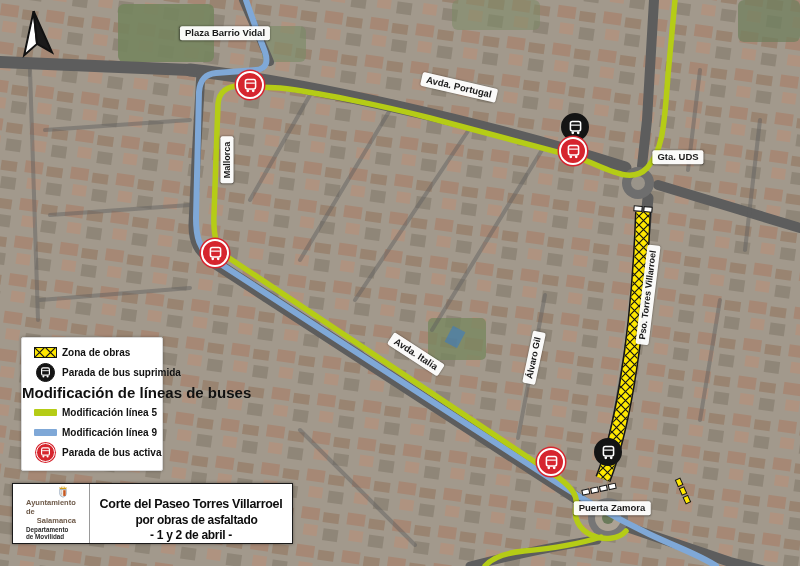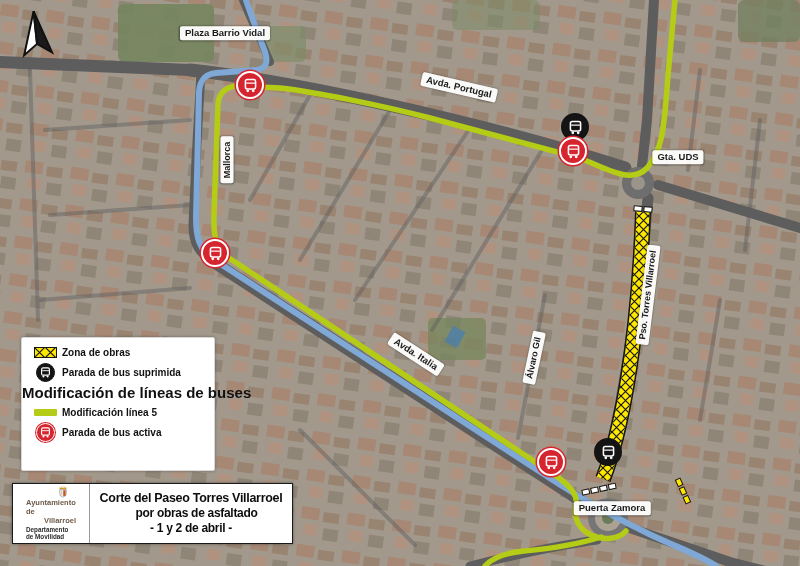--- a/index.html
+++ b/index.html
@@ -23,21 +23,21 @@
 
   
   .bus-icon{position:absolute;width:24px;height:24px;border-radius:50%;
     transform:translate(-50%,-50%);display:flex;align-items:center;justify-content:center;}
   .bus-icon.red{background:var(--stop-active-red,#d6252e);border:2px solid #fff;
     box-shadow:0 0 0 1.5px var(--stop-active-red,#d6252e);}
   .bus-icon.black{background:var(--stop-removed-black,#141414);border:2px solid var(--stop-removed-black,#141414);}
   .bus-icon svg{width:17px;height:17px;display:block;}
 
   
-  #legend{position:absolute;left:21px;top:337px;width:194px;height:134px;
+  #legend{position:absolute;left:21px;top:337px;width:142px;height:134px;
     background:#fff;border:1px solid #d8d8d8;border-radius:2px;
     box-shadow:0 0 3px rgba(0,0,0,.35);padding:4px 0 0 0;box-sizing:border-box;}
   .legend-row{display:flex;align-items:center;height:20px;padding-left:6px;}
   .legend-icon-col{width:34px;display:flex;align-items:center;justify-content:center;flex:0 0 34px;}
   .legend-label{font-size:10px;font-weight:bold;color:#111;white-space:nowrap;}
   .legend-header{font-size:15px;font-weight:bold;color:#111;
     height:20px;display:flex;align-items:center;white-space:nowrap;}
   .swatch{width:23px;height:7px;border-radius:1px;}
   .swatch.green{background:var(--line5-green,#b5cc16);}
   .swatch.blue{background:var(--line9-blue,#7fa8d7);}
@@ -48,21 +48,21 @@
 
   
   #title-box{position:absolute;left:12px;top:483px;width:281px;height:61px;
     background:#fff;border:1px solid #1a1a1a;display:flex;box-sizing:border-box;
     box-shadow:0 0 3px rgba(0,0,0,.4);}
   #org-cell{width:77px;border-right:1px solid #999;display:flex;flex-direction:column;
     align-items:flex-end;justify-content:center;padding:2px 13px;box-sizing:border-box;}
   #org-cell .org1{font-size:7.5px;font-weight:bold;color:#6d5948;line-height:1.2;}
   #org-cell .org2{font-size:7.5px;font-weight:bold;color:#6d5948;line-height:1.2;}
   #org-cell .org3{font-size:6.3px;font-weight:bold;color:#2b2b2b;margin-top:1px;line-height:1.2;}
-  #title-cell{flex:1;display:flex;flex-direction:column;align-items:center;justify-content:center;}
+  #title-cell{flex:1;display:flex;flex-direction:column;align-items:center;justify-content:flex-end;}
   .title-line{font-weight:bold;color:#0d0d0d;letter-spacing:-0.3px;line-height:1.25;}
   .title-line.l1{font-size:12.5px;}
   .title-line.l2{font-size:12px;padding-left:11px;}
   .title-line.l3{font-size:12px;}
 
   #north-arrow{position:absolute;left:16px;top:8px;}
 </style>
 </head>
 <body>
 
@@ -251,20 +251,26 @@
     </div>
     <div class="legend-header">Modificación de líneas de buses</div>
     <div class="legend-row">
       <span class="legend-icon-col">
           <span class="swatch green"></span>
         </span>
       <span class="legend-label">Modificación línea 5</span>
     </div>
     <div class="legend-row">
       <span class="legend-icon-col">
+          <span class="swatch blue"></span>
+        </span>
+      <span class="legend-label">Modificación línea 9</span>
+    </div>
+    <div class="legend-row">
+      <span class="legend-icon-col">
         <span class="bus-icon red legend-bus">
           <svg viewBox="0 0 20 20">
             <rect x="4" y="3" width="12" height="11" rx="2.2" fill="none" stroke="#fff" stroke-width="1.8"></rect>
             <line x1="4.8" y1="7.2" x2="15.2" y2="7.2" stroke="#fff" stroke-width="1.4"></line>
             <circle cx="6.8" cy="16.2" r="1.6" fill="#fff"></circle>
               <circle cx="13.2" cy="16.2" r="1.6" fill="#fff"></circle>
           </svg>
         </span>
       </span>
       <span class="legend-label">Parada de bus activa</span>
@@ -275,21 +281,21 @@
     <div id="org-cell">
       <svg width="26" height="27" viewBox="0 0 26 27">
         <path d="M5,6.5 Q5,3.5 7,3.5 L19,3.5 Q21,3.5 21,6.5 L21,5.5" fill="none"></path>
         <path d="M6,5 L6,2.5 M9.5,4.5 L9.5,1.5 M13,4.2 L13,1 M16.5,4.5 L16.5,1.5 M20,5 L20,2.5" stroke="#d4a017" stroke-width="1.6"></path>
         <rect x="5.5" y="4.5" width="15" height="3" fill="#d4a017"></rect>
         <path d="M5.5,8 L20.5,8 L20.5,18 Q20.5,23 13,25.5 Q5.5,23 5.5,18 Z" fill="#f4f1ea" stroke="#6a86a8" stroke-width="1.2"></path>
         <rect x="13.5" y="9.5" width="5.5" height="13" fill="#c8571f"></rect>
         <path d="M8,11 L11,11 M8,14 L11,14 M8,17 L11,17 M8,20 L11,20" stroke="#8a8a8a" stroke-width="1"></path>
       </svg>
       <span class="org1">Ayuntamiento de</span>
-      <span class="org2">Villarroel</span>
+      <span class="org2">Salamanca</span>
       <span class="org3">Departamento de Movilidad</span>
     </div>
     <div id="title-cell">
       <span class="title-line l1">Corte del Paseo Torres Villarroel</span>
       <span class="title-line l2">por obras de asfaltado</span>
       <span class="title-line l3">- 1 y 2 de abril -</span>
     </div>
   </div>
 
 </div>

